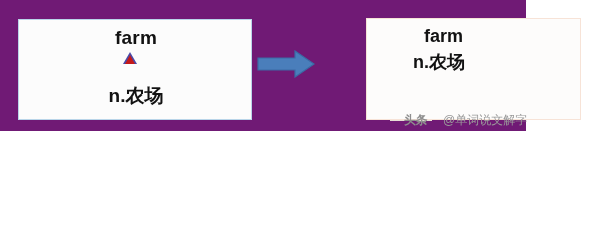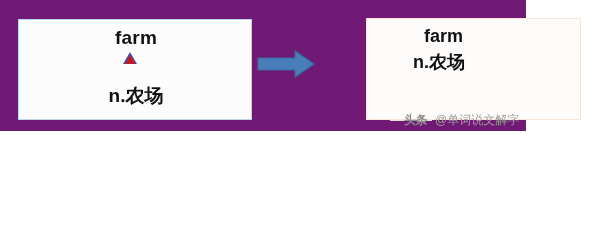--- a/index.html
+++ b/index.html
@@ -121,21 +121,21 @@
     font-size: 12px;
     white-space: nowrap;
   }
   .wm-logo {
     font-size: 12px;
     font-weight: bold;
     color: #8e8e8e;
     letter-spacing: -0.5px;
   }
   .wm-text {
-    margin-left: 8px;
+    margin-left: 16px;
     font-size: 12px;
     color: #9a9a9a;
   }
   .wm-rule {
     position: absolute;
     left: 390px;
     top: 120px;
     width: 42px;
     height: 1px;
     background: #e8ded6;

